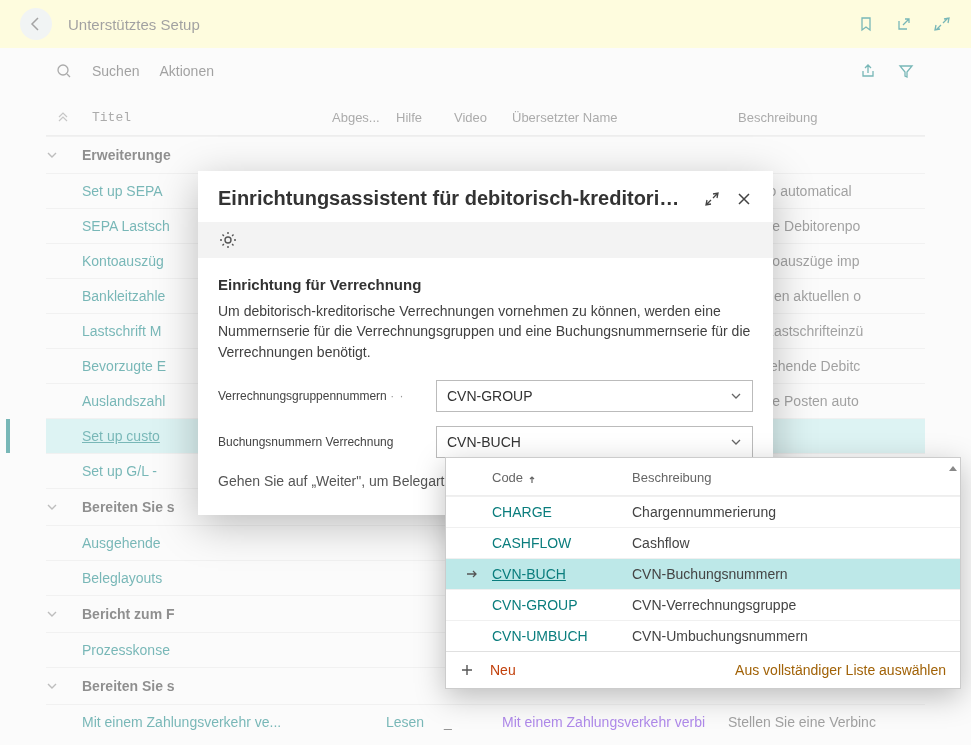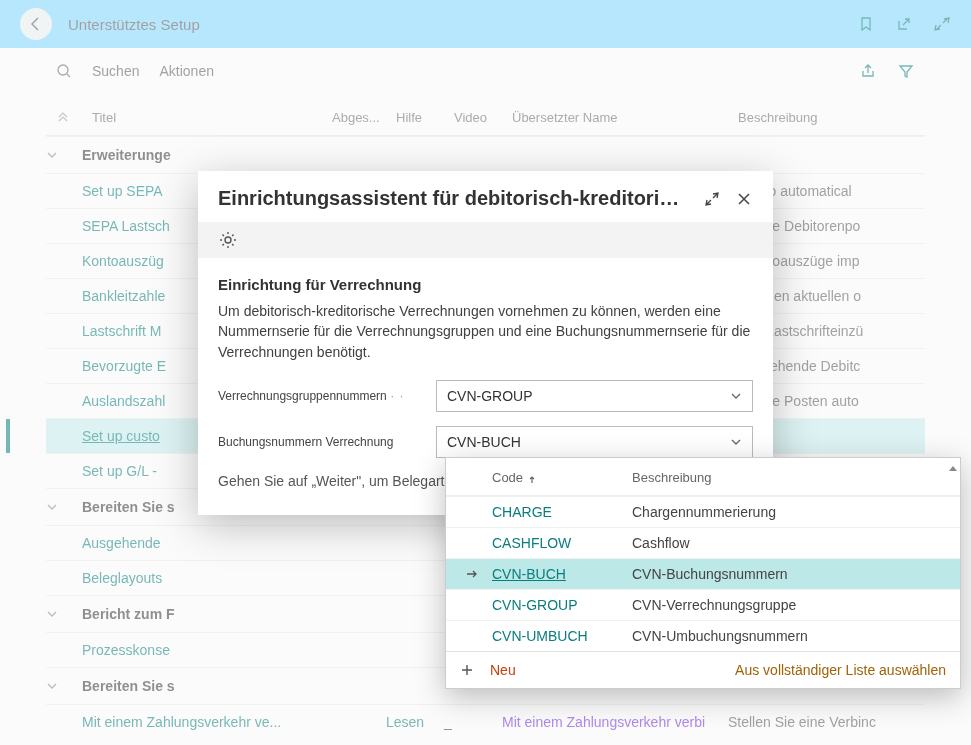--- a/index.html
+++ b/index.html
@@ -18,21 +18,21 @@
   top: 0; left: 0; right: 0; bottom: 0;
   background: rgba(255,255,255,0.45);
   pointer-events: none;
   z-index: 5;
 }
 .top-bar {
   display: flex;
   align-items: center;
   height: 48px;
   padding: 0 20px;
-  background: #7dd3fc;
+  background: #fef9c3;
 }
 .back-btn {
   width: 32px; height: 32px;
   background: #e6ebeb;
   border-radius: 50%;
   display: flex; align-items: center; justify-content: center;
   margin-right: 16px;
   color: #5a5a5a;
   cursor: pointer;
 }
@@ -65,21 +65,21 @@
   padding: 0 46px;
 }
 .table-head {
   display: flex;
   padding: 16px 10px 10px;
   color: #666;
   font-size: 13px;
   border-bottom: 1px solid #e1e1e1;
 }
 .col-expand { width: 36px; }
-.col-title { width: 240px; }
+.col-title { width: 240px; font-family: Liberation Mono, monospace; }
 .col-abges { width: 64px; }
 .col-help { width: 58px; }
 .col-video { width: 58px; }
 .col-trans { width: 226px; }
 .col-desc { flex: 1; }
 .group-row {
   display: flex;
   align-items: center;
   padding: 10px 0;
   border-top: 1px solid #e6e6e6;

